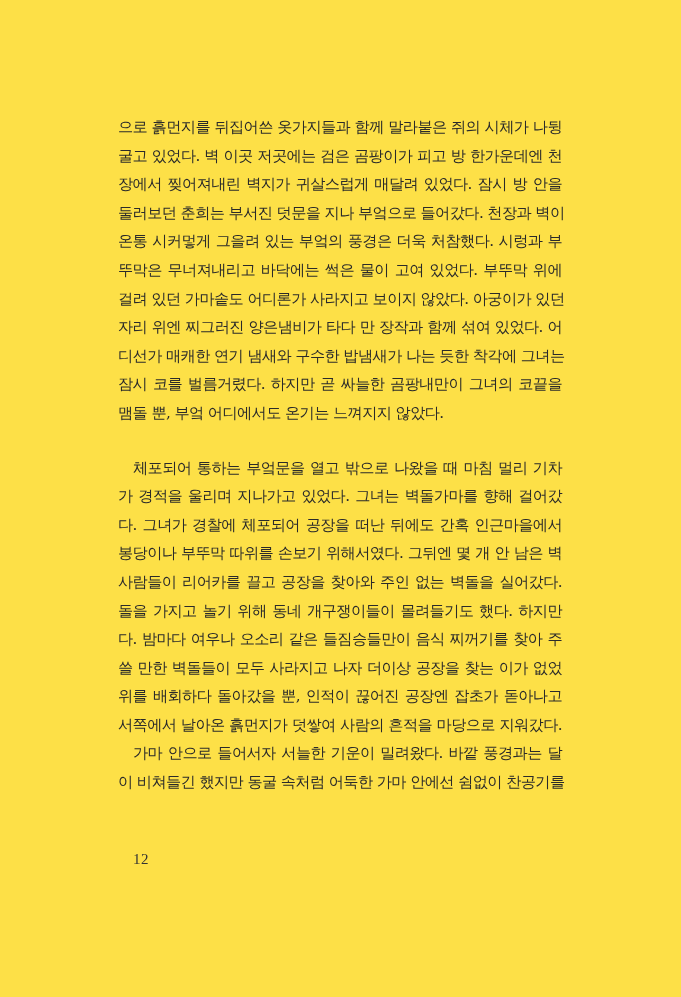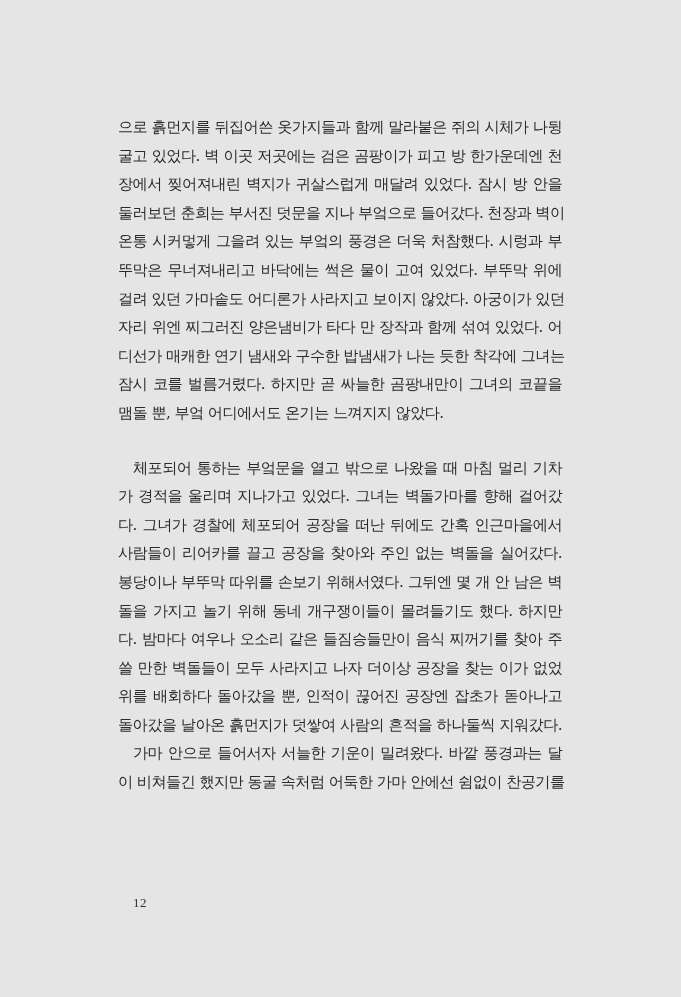--- a/index.html
+++ b/index.html
@@ -11,21 +11,21 @@
       width: 681px;
       height: 997px;
       position: relative;
       overflow: hidden;
     }
     .page {
       position: absolute;
       left: 0; top: 0;
       width: 681px;
       height: 997px;
-      background: #e5e5e5;
+      background: #fde047;
     }
     .body-text {
       position: absolute;
       left: 118px;
       top: 113px;
       width: 444px;
       font-family: "DejaVu Serif", "Liberation Serif", serif;
       font-size: 15.2px;
       color: #2a2a2a;
     }
@@ -42,23 +42,23 @@
     }
     .line.indent {
       padding-left: 15px;
     }
     .para-gap {
       height: 26px;
     }
     .page-number {
       position: absolute;
       left: 133px;
-      top: 895px;
+      top: 851px;
       font-family: "Liberation Serif", "DejaVu Serif", serif;
-      font-size: 13px;
+      font-size: 15px;
       color: #333333;
       letter-spacing: 0.5px;
     }
   </style>
 </head>
 <body>
 
 <div class="page">
   <div class="body-text">
 
@@ -75,27 +75,27 @@
       <div class="line">잠시 코를 벌름거렸다. 하지만 곧 싸늘한 곰팡내만이 그녀의 코끝을</div>
       <div class="line last">맴돌 뿐, 부엌 어디에서도 온기는 느껴지지 않았다.</div>
     </div>
 
     <div class="para-gap"></div>
 
     <div class="paragraph">
       <div class="line indent">체포되어 통하는 부엌문을 열고 밖으로 나왔을 때 마침 멀리 기차</div>
       <div class="line">가 경적을 울리며 지나가고 있었다. 그녀는 벽돌가마를 향해 걸어갔</div>
       <div class="line">다. 그녀가 경찰에 체포되어 공장을 떠난 뒤에도 간혹 인근마을에서</div>
+      <div class="line">봉당이나 부뚜막 따위를 손보기 위해서였다. 그뒤엔 몇 개 안 남은 벽</div>
       <div class="line">사람들이 리어카를 끌고 공장을 찾아와 주인 없는 벽돌을 실어갔다.</div>
-      <div class="line">봉당이나 부뚜막 따위를 손보기 위해서였다. 그뒤엔 몇 개 안 남은 벽</div>
       <div class="line">돌을 가지고 놀기 위해 동네 개구쟁이들이 몰려들기도 했다. 하지만</div>
       <div class="line">다. 밤마다 여우나 오소리 같은 들짐승들만이 음식 찌꺼기를 찾아 주</div>
       <div class="line">쓸 만한 벽돌들이 모두 사라지고 나자 더이상 공장을 찾는 이가 없었</div>
       <div class="line">위를 배회하다 돌아갔을 뿐, 인적이 끊어진 공장엔 잡초가 돋아나고</div>
-      <div class="line">돌아갔을 날아온 흙먼지가 덧쌓여 사람의 흔적을 하나둘씩 지워갔다.</div>
+      <div class="line">서쪽에서 날아온 흙먼지가 덧쌓여 사람의 흔적을 마당으로 지워갔다.</div>
     </div>
 
     <div class="paragraph">
       <div class="line indent">가마 안으로 들어서자 서늘한 기운이 밀려왔다. 바깥 풍경과는 달</div>
       <div class="line">이 비쳐들긴 했지만 동굴 속처럼 어둑한 가마 안에선 쉼없이 찬공기를</div>
     </div>
 
   </div>
 
   <div class="page-number">12</div>

